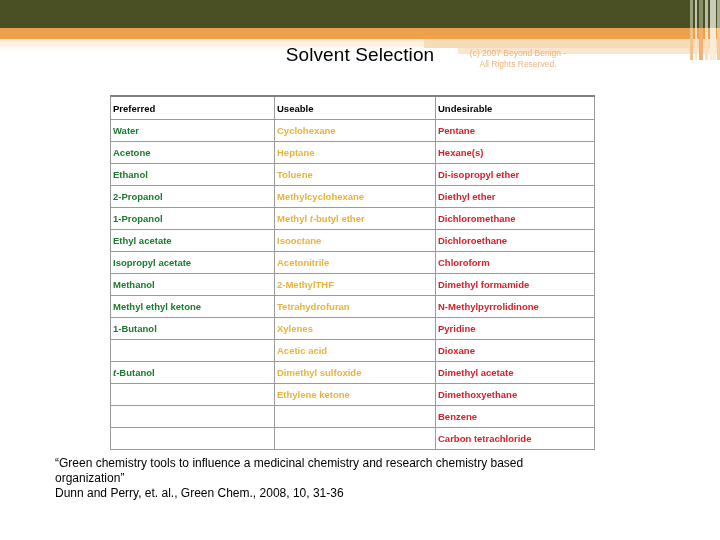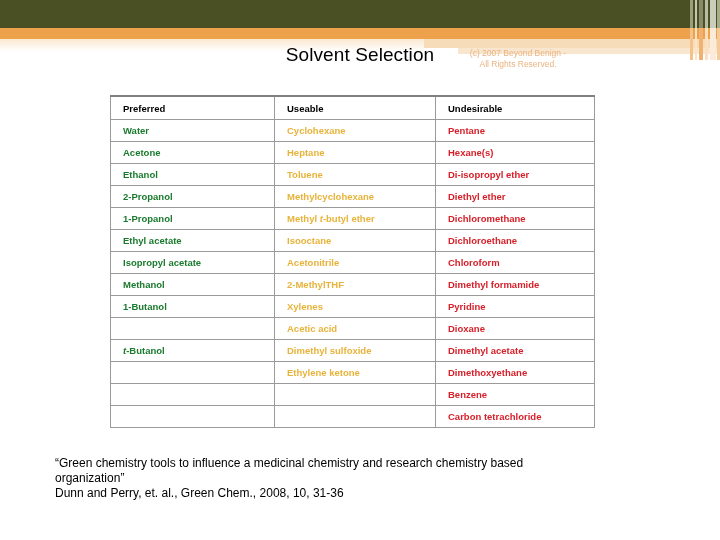--- a/index.html
+++ b/index.html
@@ -133,21 +133,21 @@
     border-collapse: collapse;
     table-layout: fixed;
   }
   .solvent-table col.c1 { width: 164px; }
   .solvent-table col.c2 { width: 161px; }
   .solvent-table col.c3 { width: 159px; }
 
   .solvent-table th,
   .solvent-table td {
     border: 1px solid #9a9a9a;
-    padding: 2px 0 2px 12px;
+    padding: 2px 0 2px 2px;
     height: 17px;
     font-size: 9.5px;
     font-weight: bold;
     text-align: left;
     vertical-align: middle;
     white-space: nowrap;
     overflow: hidden;
     background: #ffffff;
     margin-left: 16px;
   }
@@ -256,20 +256,25 @@
         <td class="col-preferred">Isopropyl acetate</td>
         <td class="col-useable">Acetonitrile</td>
         <td class="col-undesirable">Chloroform</td>
       </tr>
       <tr>
         <td class="col-preferred">Methanol</td>
         <td class="col-useable">2-MethylTHF</td>
         <td class="col-undesirable">Dimethyl formamide</td>
       </tr>
       <tr>
+        <td class="col-preferred">Methyl ethyl ketone</td>
+        <td class="col-useable">Tetrahydrofuran</td>
+        <td class="col-undesirable">N-Methylpyrrolidinone</td>
+      </tr>
+      <tr>
         <td class="col-preferred">1-Butanol</td>
         <td class="col-useable">Xylenes</td>
         <td class="col-undesirable">Pyridine</td>
       </tr>
       <tr>
         <td class="col-preferred empty"></td>
         <td class="col-useable">Acetic acid</td>
         <td class="col-undesirable">Dioxane</td>
       </tr>
       <tr>

